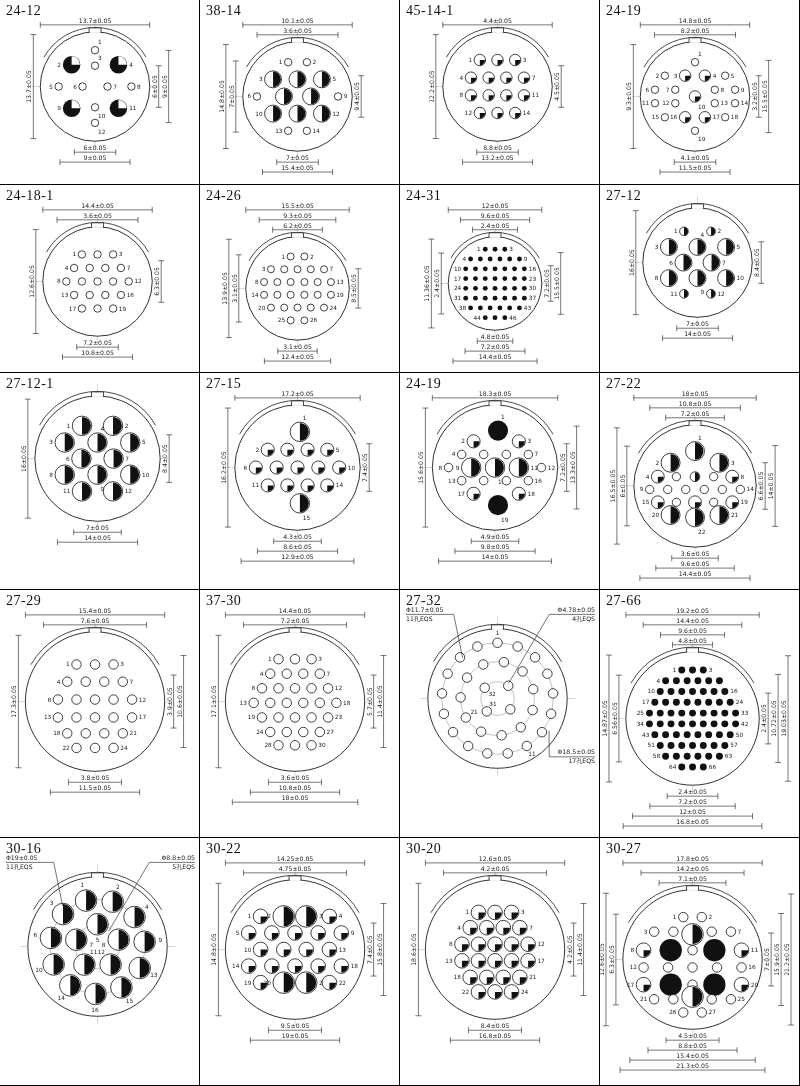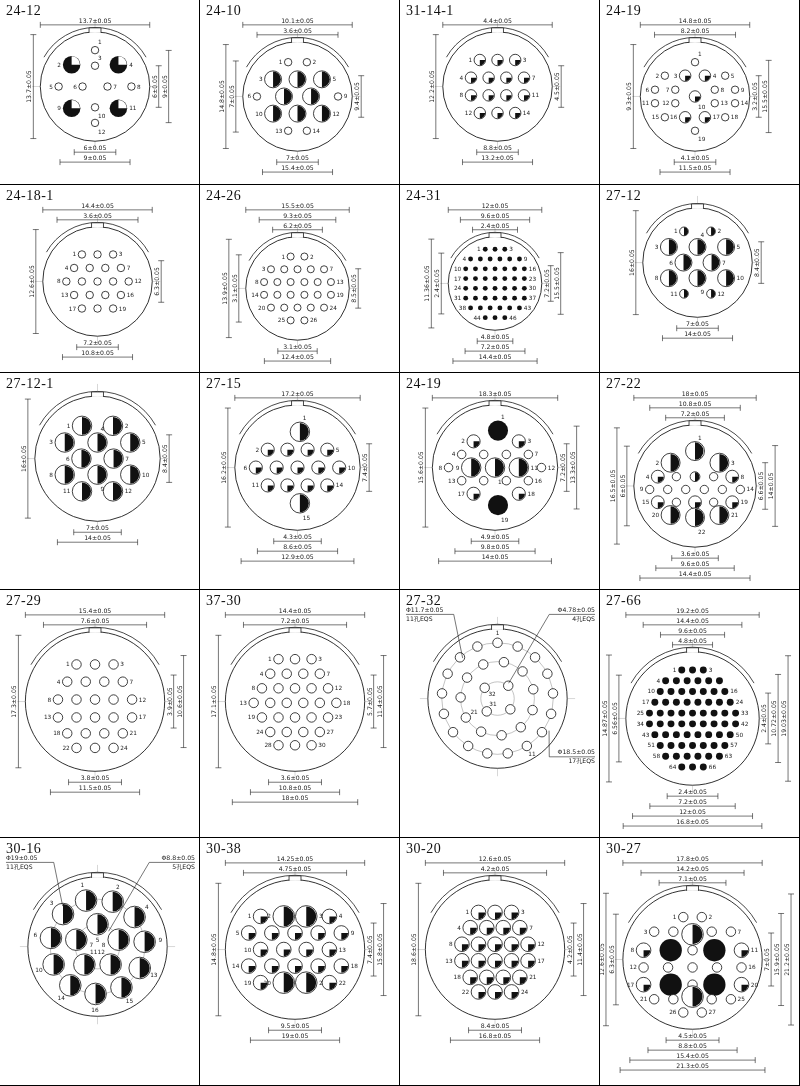--- a/index.html
+++ b/index.html
@@ -73,21 +73,21 @@
           <line x1="156.5" y1="66.1" x2="162.5" y2="66.1" stroke="#1a1a1a" stroke-width="0.6"></line>
           <line x1="156.5" y1="107.9" x2="162.5" y2="107.9" stroke="#1a1a1a" stroke-width="0.6"></line>
           <text x="157.5" y="87.0" font-size="6.2" fill="#1a1a1a" text-anchor="middle" font-family="DejaVu Sans,sans-serif" transform="rotate(-90 157.5 87.0)">6±0.05</text>
           <line x1="169.5" y1="50.7" x2="169.5" y2="123.3" stroke="#1a1a1a" stroke-width="0.6"></line>
           <line x1="166.5" y1="50.7" x2="172.5" y2="50.7" stroke="#1a1a1a" stroke-width="0.6"></line>
           <line x1="166.5" y1="123.3" x2="172.5" y2="123.3" stroke="#1a1a1a" stroke-width="0.6"></line>
           <text x="167.5" y="87.0" font-size="6.2" fill="#1a1a1a" text-anchor="middle" font-family="DejaVu Sans,sans-serif" transform="rotate(-90 167.5 87.0)">9±0.05</text>
         </svg>
   </div>
       <div class="cell">
-    <div class="cell-label">24-10</div>
+    <div class="cell-label">38-14</div>
     <svg class="cell-svg" xmlns="http://www.w3.org/2000/svg" viewBox="0 0 200 185" preserveAspectRatio="none">
           <line x1="35.0" y1="97.0" x2="161.0" y2="97.0" stroke="#999" stroke-width="0.4"></line>
           <line x1="98.0" y1="30.0" x2="98.0" y2="160.0" stroke="#999" stroke-width="0.4"></line>
           <path d="M 46.7 67.5 A 59 59 0 0 1 149.3 67.5" fill="none" stroke="#1a1a1a" stroke-width="0.8"></path>
           <circle cx="98" cy="97" r="55" fill="#fff" stroke="#1a1a1a" stroke-width="0.9"></circle>
           <path d="M 92 43 L 92 38 L 104 38 L 104 43" fill="#fff" stroke="#1a1a1a" stroke-width="0.8"></path>
           <circle cx="88.59" cy="62.52" r="3.74" fill="#fff" stroke="#111111" stroke-width="0.8"></circle>
           <text x="82.9" y="64.5" font-size="5.8" fill="#1a1a1a" text-anchor="end" font-family="DejaVu Sans,sans-serif">1</text>
           <circle cx="107.41" cy="62.52" r="3.74" fill="#fff" stroke="#111111" stroke-width="0.8"></circle>
           <text x="113.1" y="64.5" font-size="5.8" fill="#1a1a1a" text-anchor="start" font-family="DejaVu Sans,sans-serif">2</text>
@@ -143,21 +143,21 @@
           <line x1="33.0" y1="61.3" x2="39.0" y2="61.3" stroke="#1a1a1a" stroke-width="0.6"></line>
           <line x1="33.0" y1="132.8" x2="39.0" y2="132.8" stroke="#1a1a1a" stroke-width="0.6"></line>
           <text x="34.0" y="97.0" font-size="6.2" fill="#1a1a1a" text-anchor="middle" font-family="DejaVu Sans,sans-serif" transform="rotate(-90 34.0 97.0)">7±0.05</text>
           <line x1="162.0" y1="76.1" x2="162.0" y2="117.9" stroke="#1a1a1a" stroke-width="0.6"></line>
           <line x1="159.0" y1="76.1" x2="165.0" y2="76.1" stroke="#1a1a1a" stroke-width="0.6"></line>
           <line x1="159.0" y1="117.9" x2="165.0" y2="117.9" stroke="#1a1a1a" stroke-width="0.6"></line>
           <text x="160.0" y="97.0" font-size="6.2" fill="#1a1a1a" text-anchor="middle" font-family="DejaVu Sans,sans-serif" transform="rotate(-90 160.0 97.0)">9.4±0.05</text>
         </svg>
   </div>
       <div class="cell">
-    <div class="cell-label">31-14-1</div>
+    <div class="cell-label">45-14-1</div>
     <svg class="cell-svg" xmlns="http://www.w3.org/2000/svg" viewBox="0 0 200 185" preserveAspectRatio="none">
           <line x1="35.0" y1="87.0" x2="161.0" y2="87.0" stroke="#999" stroke-width="0.4"></line>
           <line x1="98.0" y1="20.0" x2="98.0" y2="150.0" stroke="#999" stroke-width="0.4"></line>
           <path d="M 46.7 57.5 A 59 59 0 0 1 149.3 57.5" fill="none" stroke="#1a1a1a" stroke-width="0.8"></path>
           <circle cx="98" cy="87" r="55" fill="#fff" stroke="#1a1a1a" stroke-width="0.9"></circle>
           <path d="M 92 33 L 92 28 L 104 28 L 104 33" fill="#fff" stroke="#1a1a1a" stroke-width="0.8"></path>
           <circle cx="80.23" cy="60.35" r="5.77" fill="#fff" stroke="#111111" stroke-width="0.8"></circle>
           <path d="M 80.23 60.35 L 85.55 60.35 A 5.31 5.31 0 0 1 80.23 65.67 Z" fill="#111111"></path>
           <text x="72.5" y="62.4" font-size="5.8" fill="#1a1a1a" text-anchor="end" font-family="DejaVu Sans,sans-serif">1</text>
           <circle cx="98.00" cy="60.35" r="5.77" fill="#fff" stroke="#111111" stroke-width="0.8"></circle>
@@ -1353,21 +1353,21 @@
           <text x="6.0" y="31.0" font-size="6.2" fill="#1a1a1a" text-anchor="start" font-family="DejaVu Sans,sans-serif">11孔EQS</text>
           <line x1="6.0" y1="24.5" x2="54.0" y2="24.5" stroke="#1a1a1a" stroke-width="0.6"></line>
           <line x1="54.0" y1="24.5" x2="63.0" y2="68.4" stroke="#1a1a1a" stroke-width="0.6"></line>
           <text x="196.0" y="22.0" font-size="6.2" fill="#1a1a1a" text-anchor="end" font-family="DejaVu Sans,sans-serif">Φ8.8±0.05</text>
           <text x="196.0" y="31.0" font-size="6.2" fill="#1a1a1a" text-anchor="end" font-family="DejaVu Sans,sans-serif">5孔EQS</text>
           <line x1="150.0" y1="24.5" x2="196.0" y2="24.5" stroke="#1a1a1a" stroke-width="0.6"></line>
           <line x1="150.0" y1="24.5" x2="109.2" y2="93.6" stroke="#1a1a1a" stroke-width="0.6"></line>
         </svg>
   </div>
       <div class="cell">
-    <div class="cell-label">30-38</div>
+    <div class="cell-label">30-22</div>
     <svg class="cell-svg" xmlns="http://www.w3.org/2000/svg" viewBox="0 0 200 248" preserveAspectRatio="none">
           <line x1="17.5" y1="112.0" x2="173.5" y2="112.0" stroke="#999" stroke-width="0.4"></line>
           <line x1="95.5" y1="30.0" x2="95.5" y2="190.0" stroke="#999" stroke-width="0.4"></line>
           <path d="M 31.1 75.0 A 74 74 0 0 1 159.9 75.0" fill="none" stroke="#1a1a1a" stroke-width="0.8"></path>
           <circle cx="95.5" cy="112" r="70" fill="#fff" stroke="#1a1a1a" stroke-width="0.9"></circle>
           <path d="M 89.5 43 L 89.5 38 L 101.5 38 L 101.5 43" fill="#fff" stroke="#1a1a1a" stroke-width="0.8"></path>
           <circle cx="60.92" cy="78.75" r="7.35" fill="#fff" stroke="#111111" stroke-width="0.8"></circle>
           <path d="M 60.92 78.75 L 67.68 78.75 A 6.76 6.76 0 0 1 60.92 85.51 Z" fill="#111111"></path>
           <text x="51.6" y="80.8" font-size="5.8" fill="#1a1a1a" text-anchor="end" font-family="DejaVu Sans,sans-serif">1</text>
           <circle cx="84.19" cy="78.75" r="10.85" fill="#fff" stroke="#111111" stroke-width="0.8"></circle>

